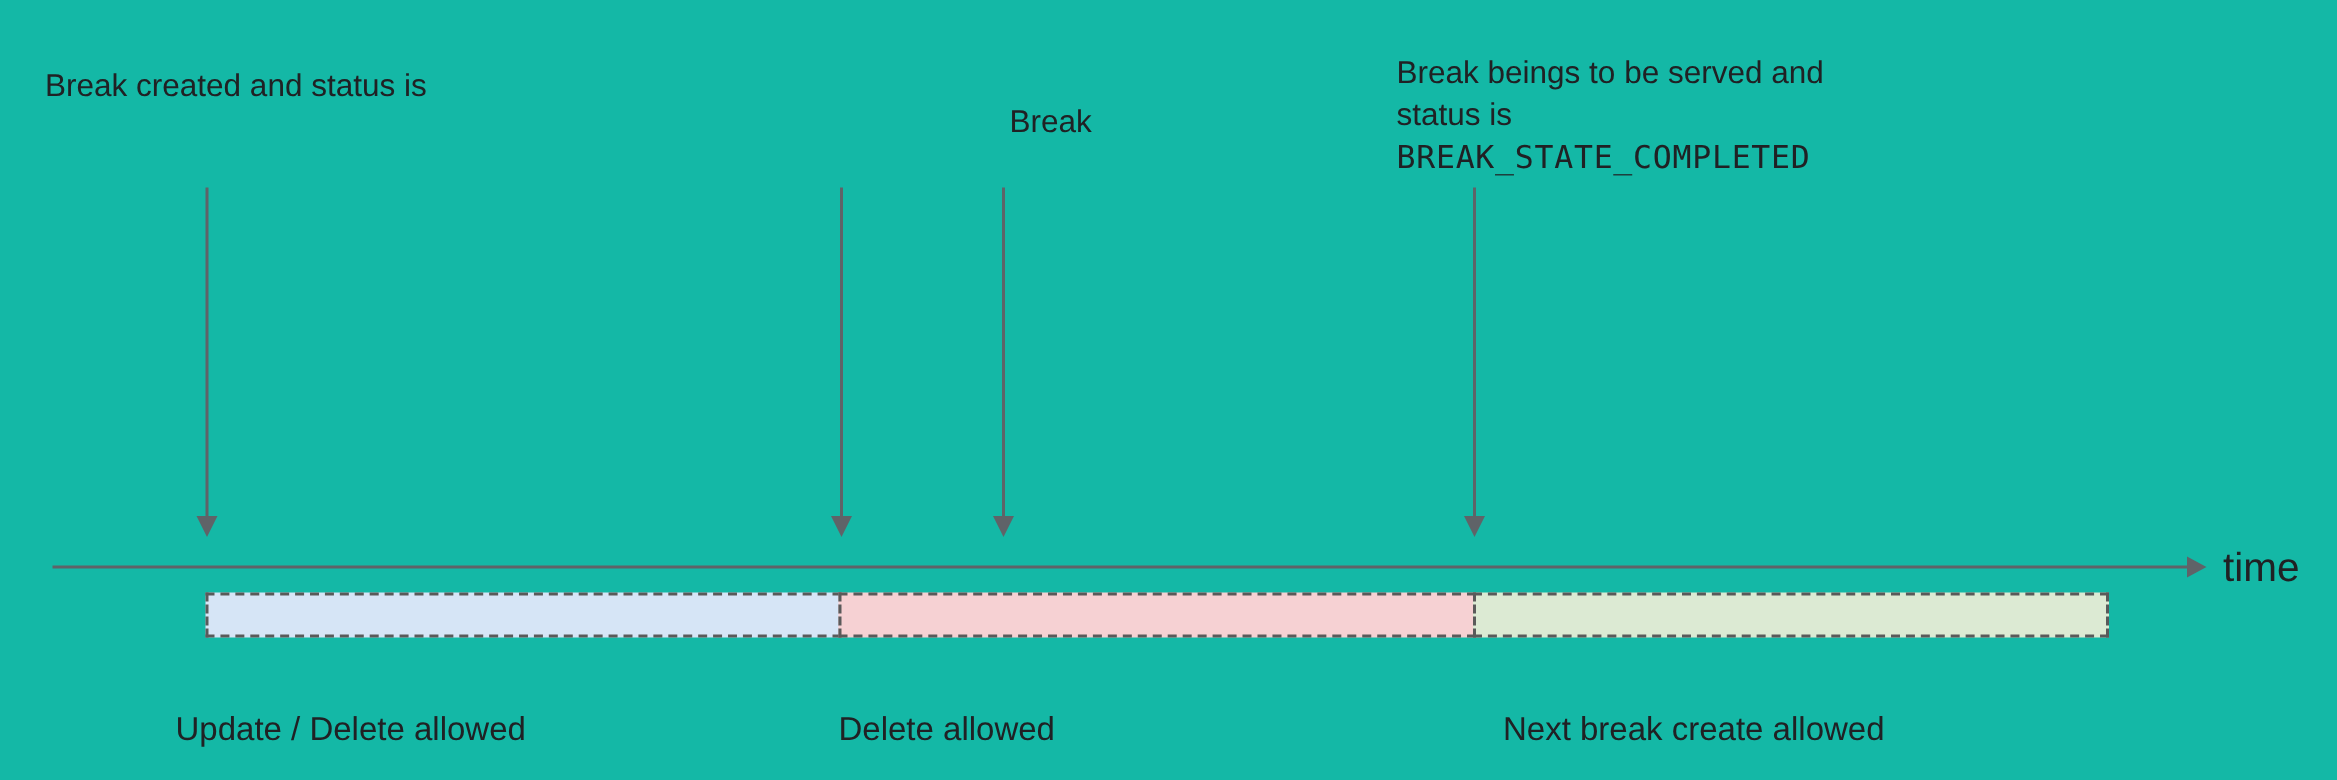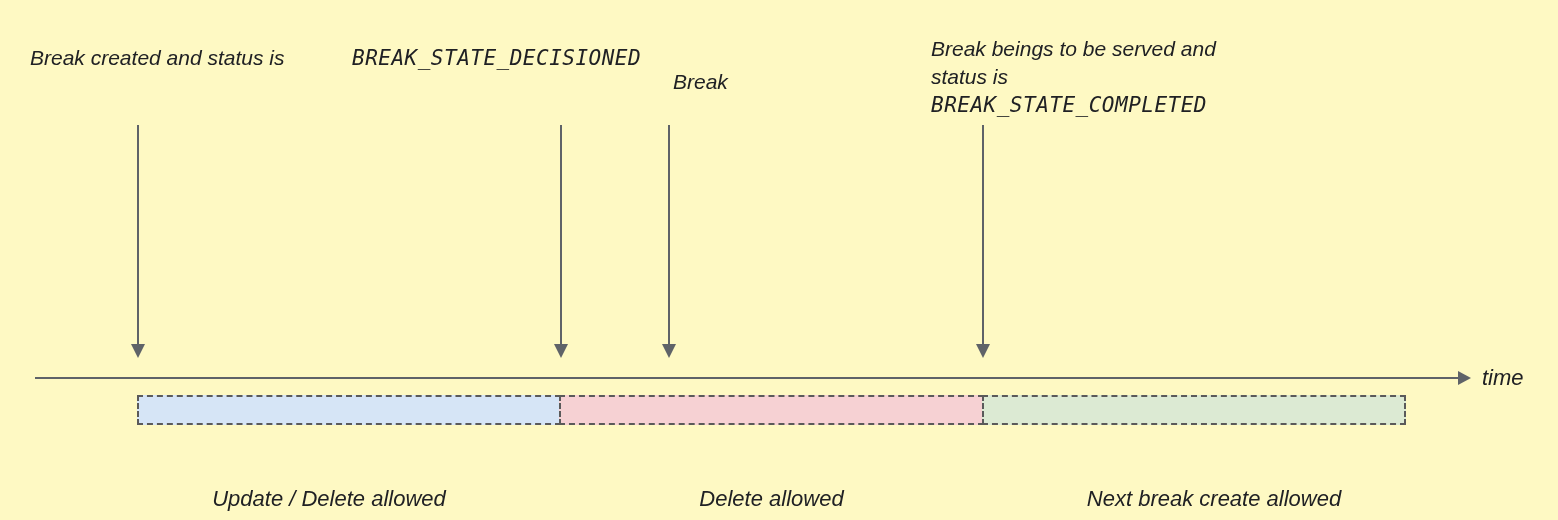--- a/index.html
+++ b/index.html
@@ -1,25 +1,24 @@
 <!DOCTYPE html>
 <html><head>
 <meta charset="utf-8">
 <style>
   * { margin: 0; padding: 0; box-sizing: border-box; }
   html, body { background: #ffffff; }
   .canvas {
     position: relative;
     width: 1558px;
     height: 520px;
-    background: #fef9c3;
+    background: #14b8a6;
     font-family: "Liberation Sans", sans-serif;
     color: #202124;
     overflow: hidden;
-    font-style: italic;
   }
 
   
   .annotation { position: absolute; font-size: 21px; line-height: 28px; white-space: nowrap; }
   .annotation.wrap { white-space: normal; width: 288px; }
   .ann-code {
     font-family: "DejaVu Sans Mono", monospace;
     font-size: 21px;
     line-height: 28px;
     white-space: nowrap;
@@ -46,44 +45,43 @@
 
   
   .time-axis { position: absolute; left: 35px; top: 377px; width: 1423px; height: 2px; background: #5f6368; }
   .time-axis .arrow-head-right {
     position: absolute; right: -13px; top: -6px;
     width: 0; height: 0;
     border-top: 7px solid transparent;
     border-bottom: 7px solid transparent;
     border-left: 13px solid #5f6368;
   }
-  .time-label { position: absolute; left: 1482px; top: 365px; font-size: 22px; line-height: 26px; }
+  .time-label { position: absolute; left: 1482px; top: 365px; font-size: 27px; line-height: 26px; }
 
   
   .segment { position: absolute; top: 395px; height: 30px; border: 2px dashed #5a5a5a; }
   .seg-1 { left: 137px; width: 424px; }
   .seg-2 { left: 559px; width: 425px; }
   .seg-3 { left: 982px; width: 424px; }
 
   
-  .seg-label { position: absolute; top: 484px; font-size: 22px; line-height: 30px; text-align: center; }
+  .seg-label { position: absolute; top: 471px; font-size: 22px; line-height: 30px; text-align: left; }
   .seg-label-1 { left: 117px; width: 424px; }
   .seg-label-2 { left: 559px; width: 425px; }
   .seg-label-3 { left: 1002px; width: 424px; }
 </style>
 </head>
 <body>
 
 <div class="canvas">
 
   <div class="annotation ann-1">
     <div>Break created and status is</div>
   </div>
   <div class="annotation ann-2">
-    <div class="ann-code">BREAK_STATE_DECISIONED</div>
   </div>
   <div class="annotation ann-3">
     <div>Break</div>
   </div>
   <div class="annotation ann-4 wrap">
     <div>Break beings to be served and status is</div>
     <div class="ann-code">BREAK_STATE_COMPLETED</div>
   </div>
 
   <div class="v-arrow v-arrow-1">

